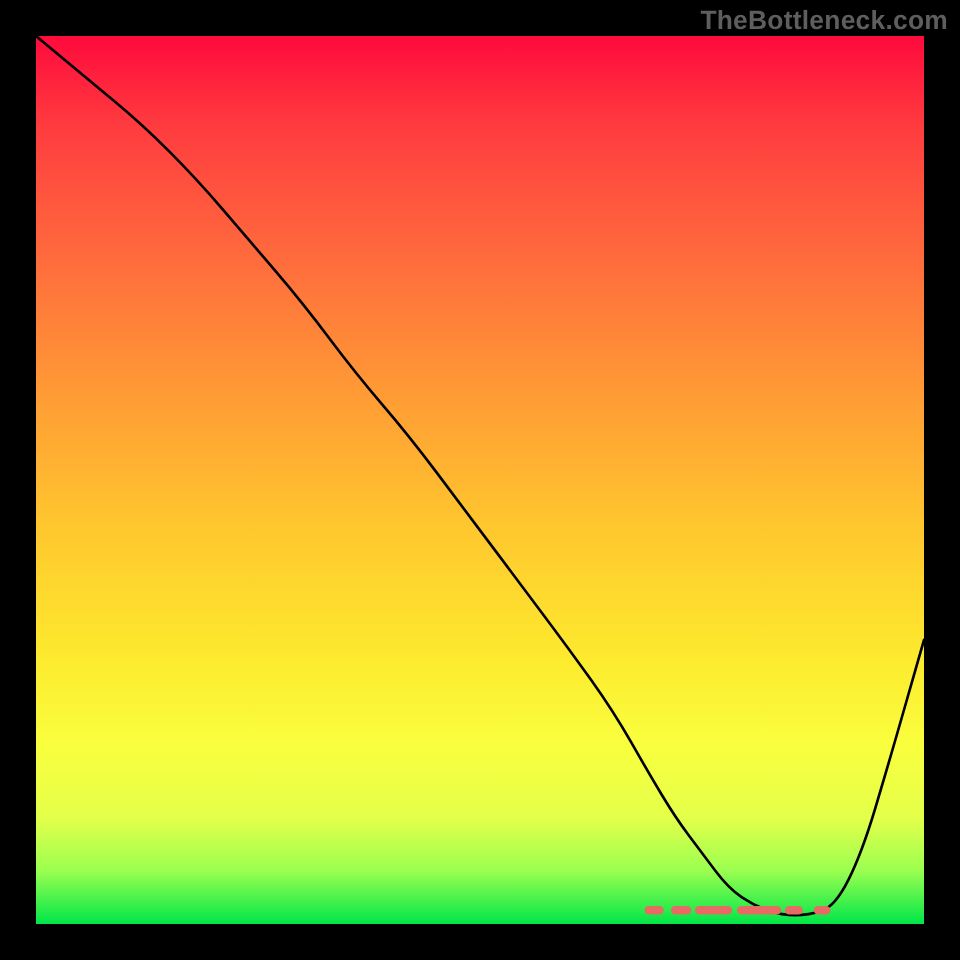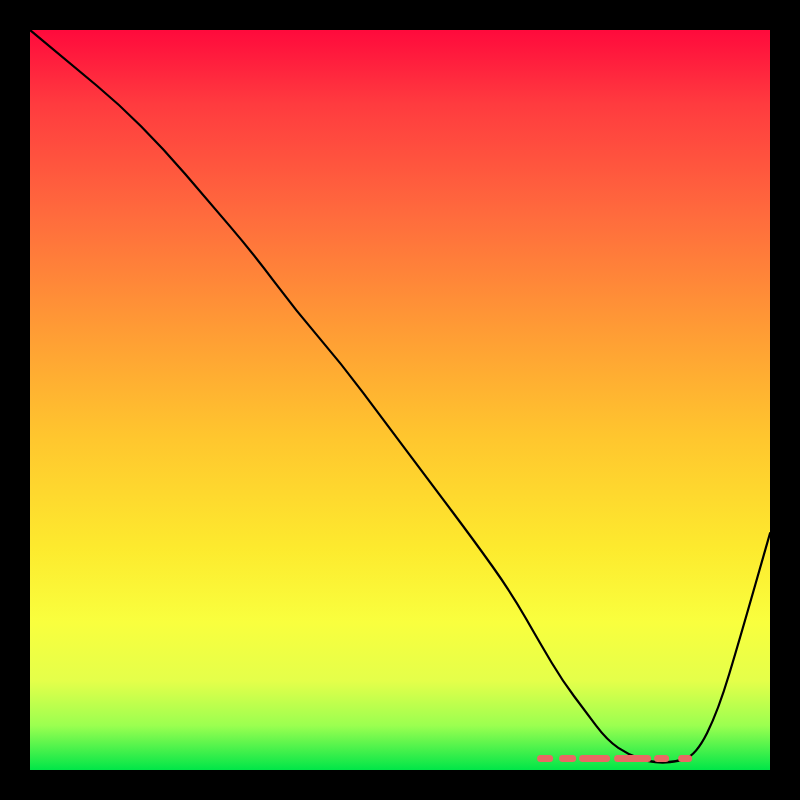--- a/index.html
+++ b/index.html
@@ -72,20 +72,21 @@
     stroke-width: 7;
     stroke-linecap: round;
     stroke-dasharray: 9 13 10 10 24 11 30 10 8 16 7 14 6 18;
   }
 </style>
 </head>
 <body>
 
 <div class="frame">
 
+  <div class="watermark">TheBottleneck.com</div>
 
   <div class="plot-area">
     <div class="gradient-bg"></div>
 
     <svg class="overlay" viewBox="0 0 740 740" preserveAspectRatio="none">
       <path class="curve" d="M 0.0 0.0 Q 44.4 37.0 66.6 55.5 Q 88.8 74.0 111.0 96.2 Q 133.2 118.4 155.4 144.3 Q 177.6 170.2 199.8 196.1 Q 222.0 222.0 244.2 251.6 Q 266.4 281.2 288.6 307.1 Q 310.8 333.0 333.0 362.6 Q 355.2 392.2 377.4 421.8 Q 399.6 451.4 421.8 481.0 Q 444.0 510.6 462.5 536.5 Q 481.0 562.4 495.8 588.3 Q 510.6 614.2 521.7 632.7 Q 532.8 651.2 543.9 666.0 Q 555.0 680.8 566.1 695.6 Q 577.2 710.4 588.3 717.8 Q 599.4 725.2 610.5 728.9 Q 621.6 732.6 632.7 732.6 Q 643.8 732.6 654.9 728.9 Q 666.0 725.2 677.1 703.0 Q 688.2 680.8 699.3 643.8 Q 710.4 606.8 725.2 555.0 T 740.0 503.2"></path>
       <path class="minimum-band" d="M 510.6 728.6 L 658.6 728.6"></path>
     </svg>
   </div>
 

